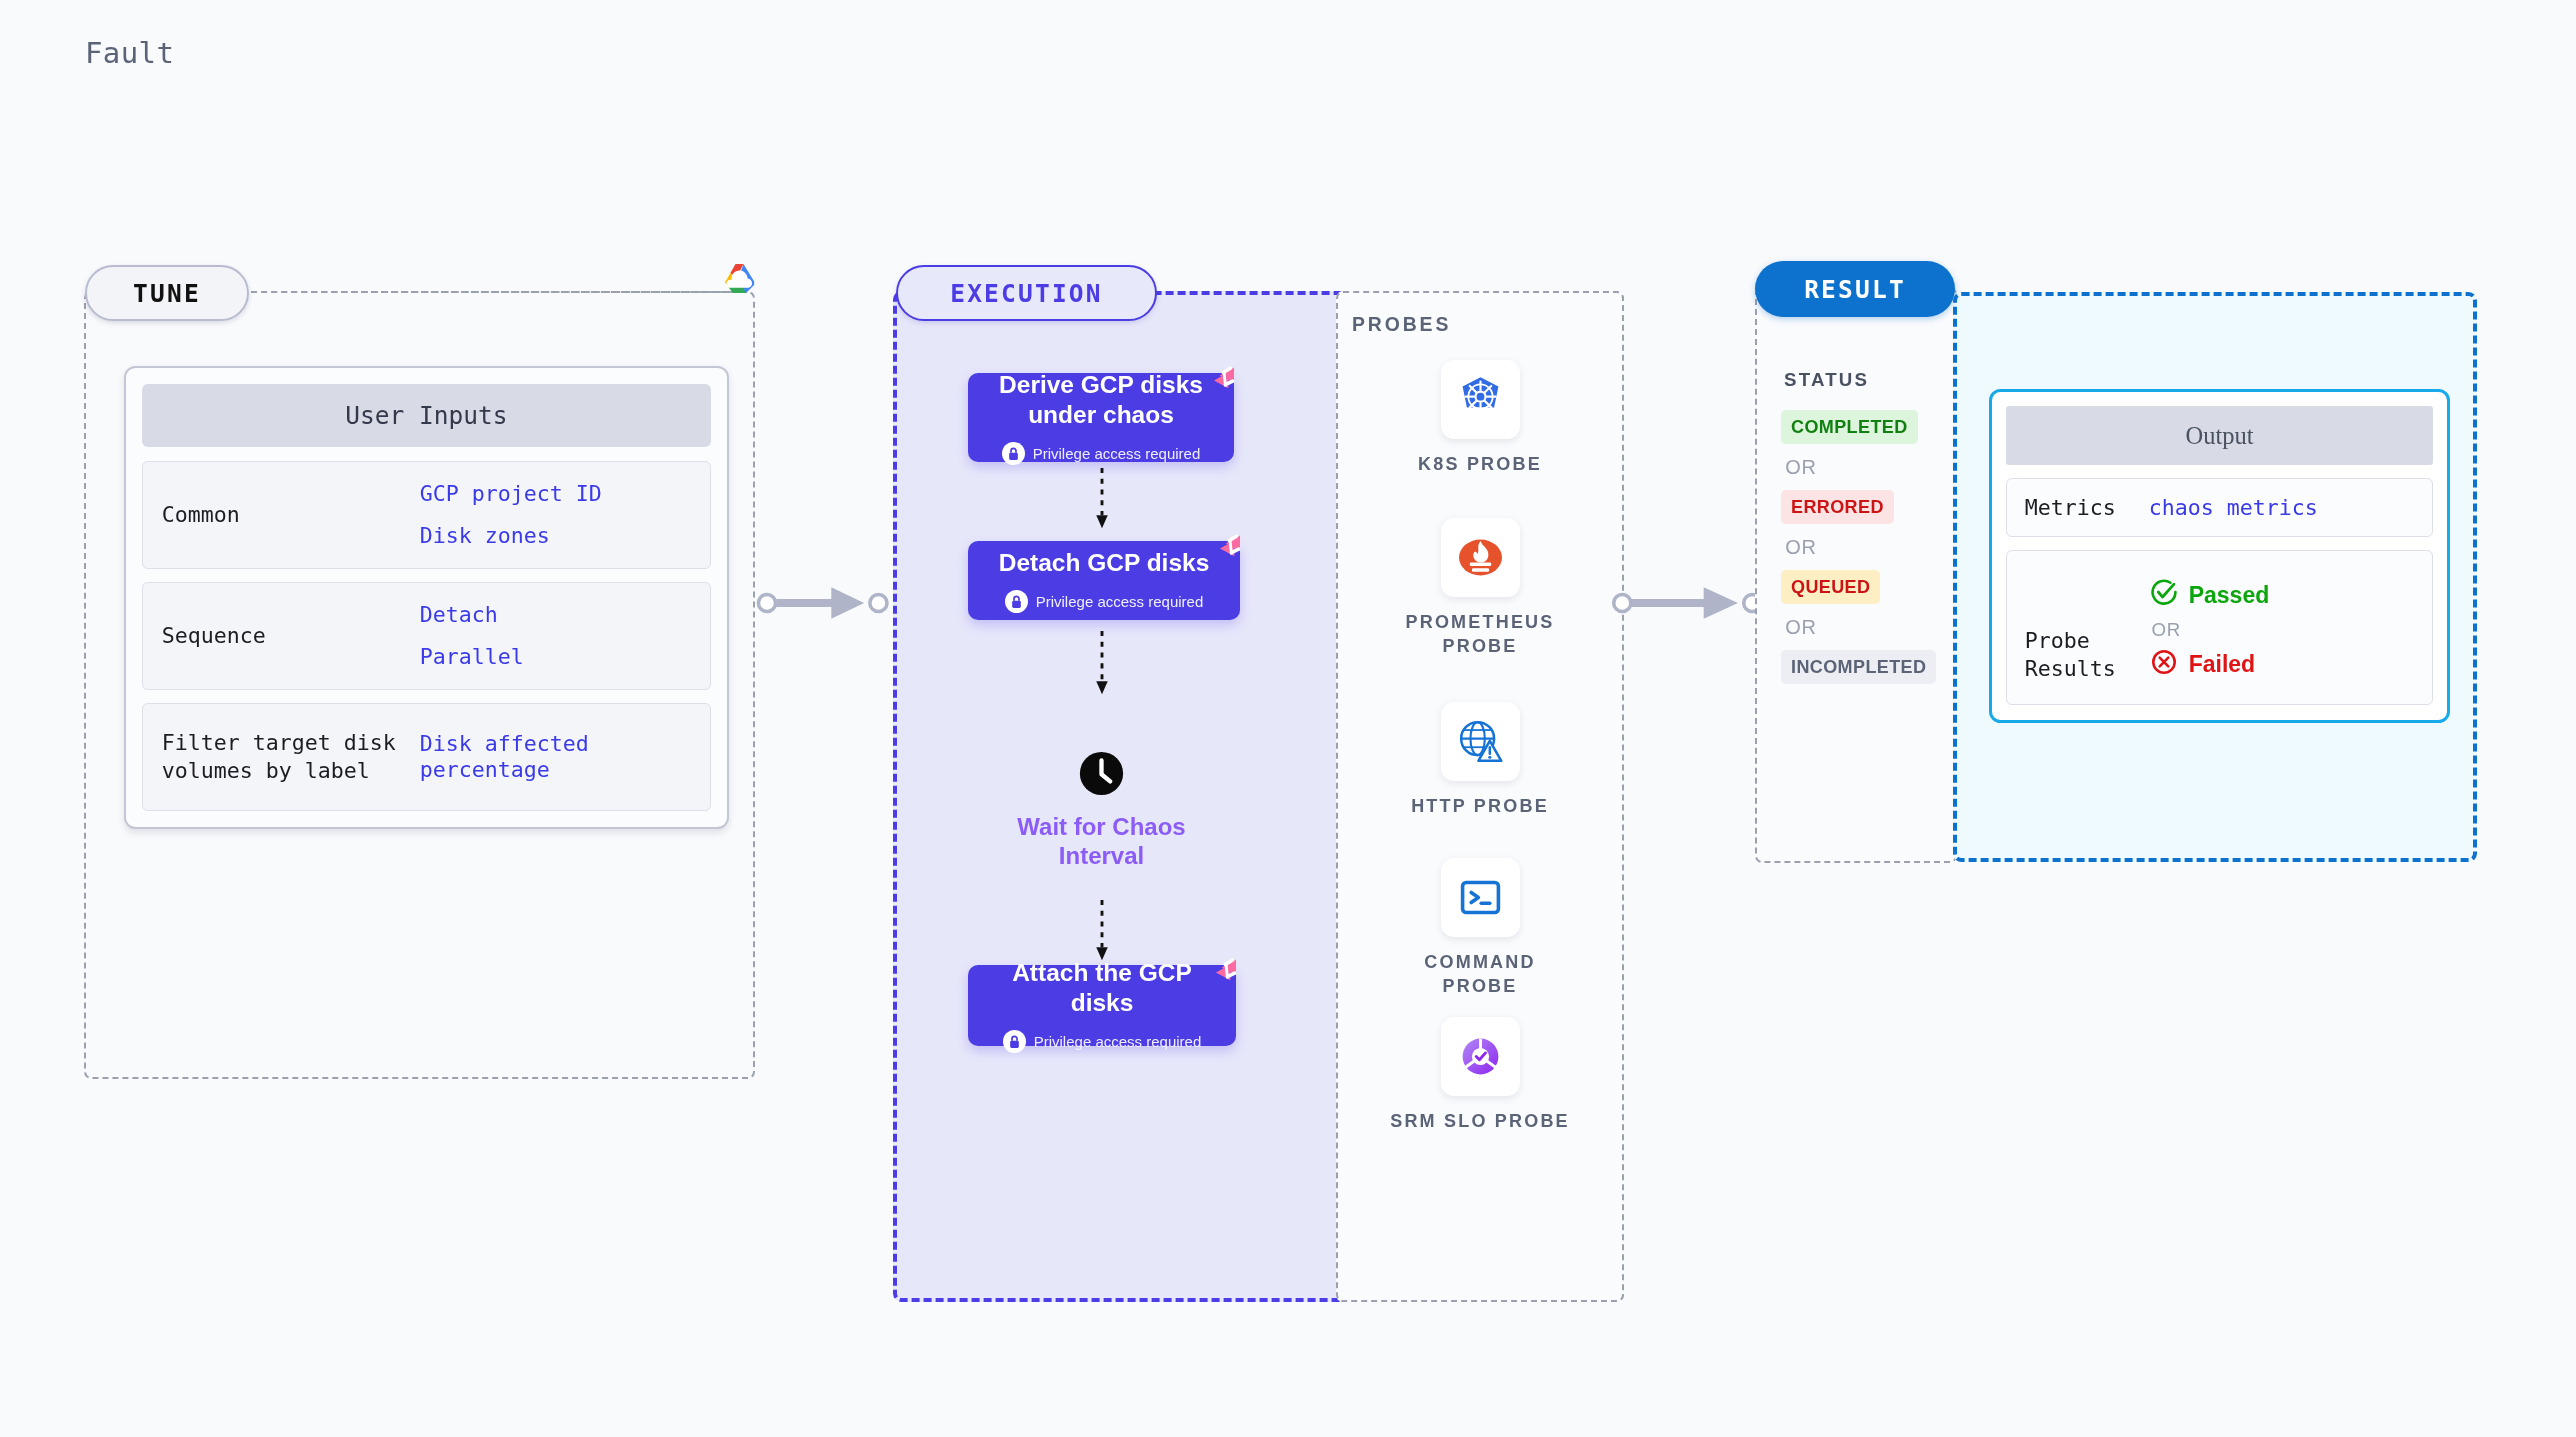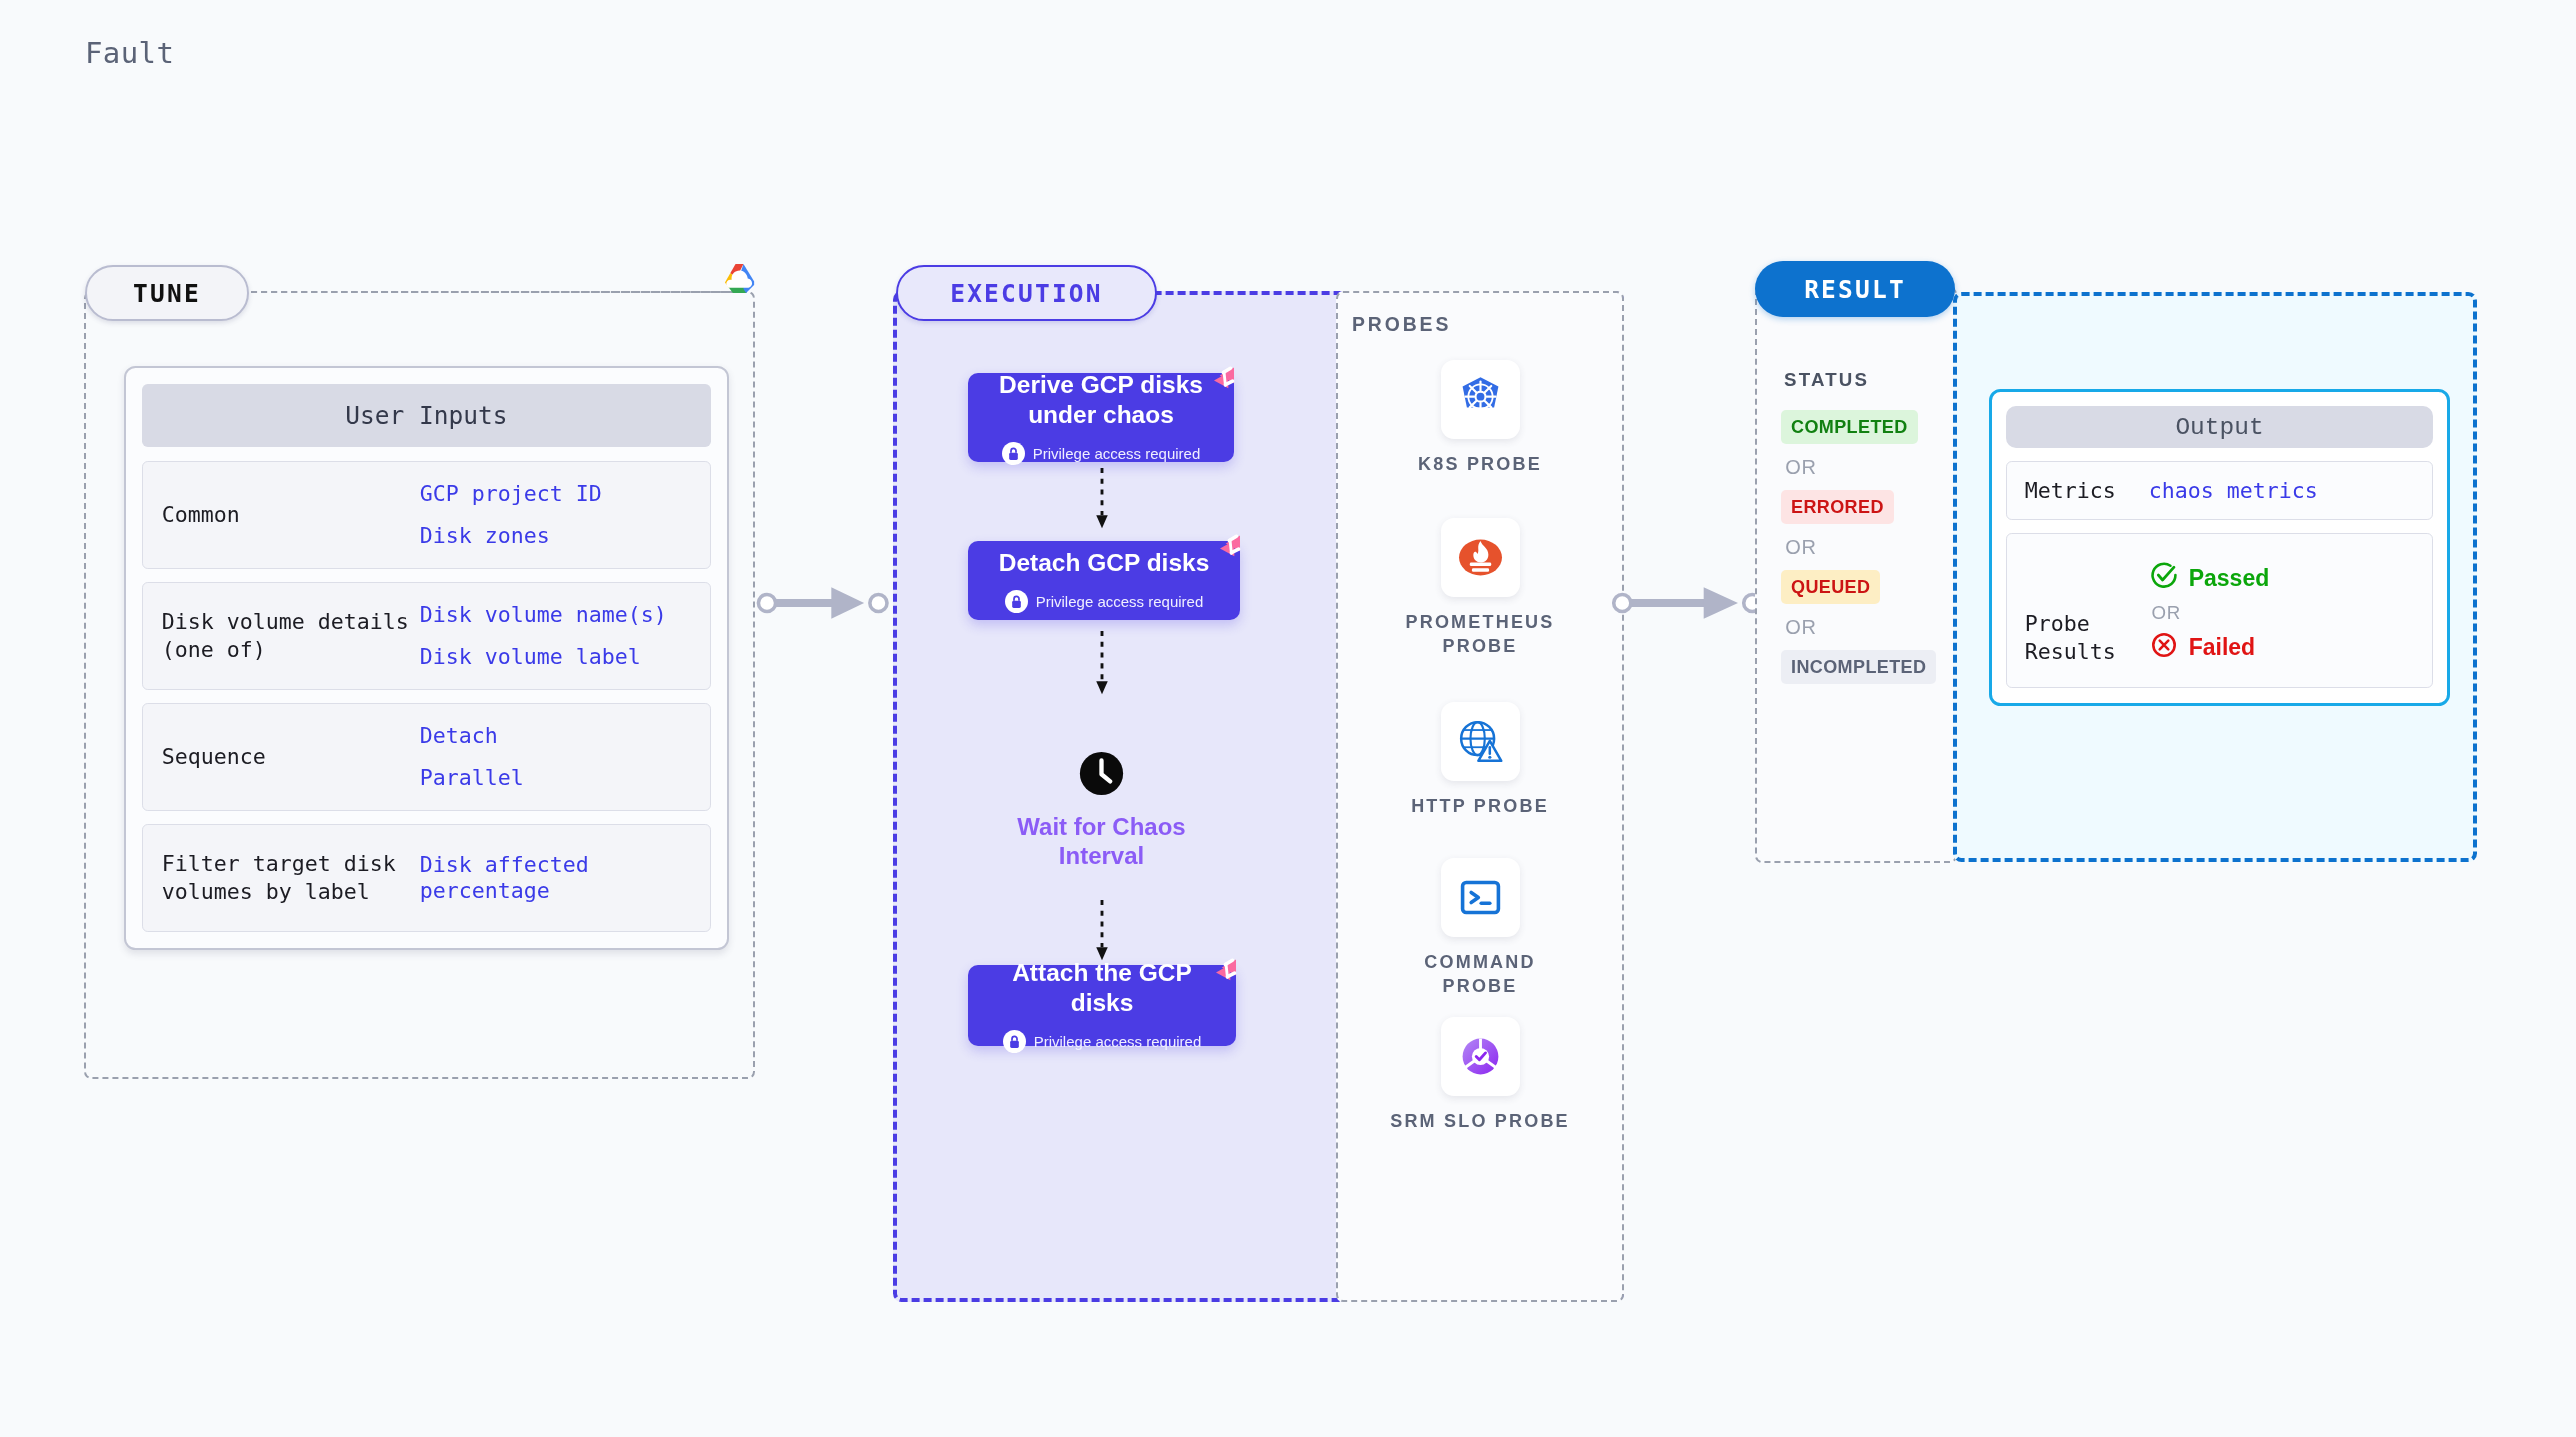--- a/index.html
+++ b/index.html
@@ -299,24 +299,24 @@
     position: absolute;
     left: 1989px; top: 389px;
     width: 461px;
     background: #ffffff;
     border: 3.6px solid #18a9e8;
     border-radius: 11.5px;
     padding: 14.4px;
   }
   #output-header {
     background: #d8dae5;
-    border-radius: 10px;
-    height: 42px;
+    border-radius: 3px;
+    height: 59px;
     display: flex; align-items: center; justify-content: center;
-    font-family: Liberation Mono, monospace;
+    font-family: Liberation Serif, serif;
     font-size: 24.5px;
     color: #4a5262;
     margin-bottom: 13px;
   }
   .out-row {
     display: flex;
     align-items: center;
     background: #fbfcfe;
     border: 1.4px solid #dcdee8;
     border-radius: 5.8px;
@@ -385,27 +385,20 @@
   <div id="user-inputs-header">User Inputs</div>
 
   <div class="ui-row">
     <div class="ui-label">Common</div>
     <div class="ui-values">
       <div>GCP project ID</div>
       <div>Disk zones</div>
     </div>
   </div>
 
-  <div class="ui-row">
-    <div class="ui-label">Disk volume details (one of)</div>
-    <div class="ui-values">
-      <div>Disk volume name(s)</div>
-      <div>Disk volume label</div>
-    </div>
-  </div>
 
   <div class="ui-row">
     <div class="ui-label">Sequence</div>
     <div class="ui-values">
       <div>Detach</div>
       <div>Parallel</div>
     </div>
   </div>
 
   <div class="ui-row">

